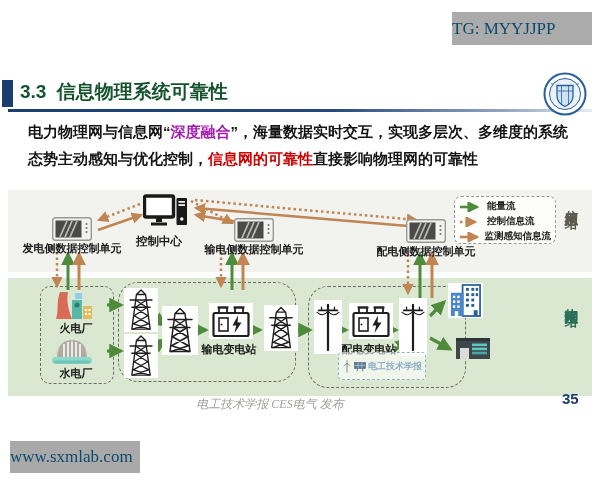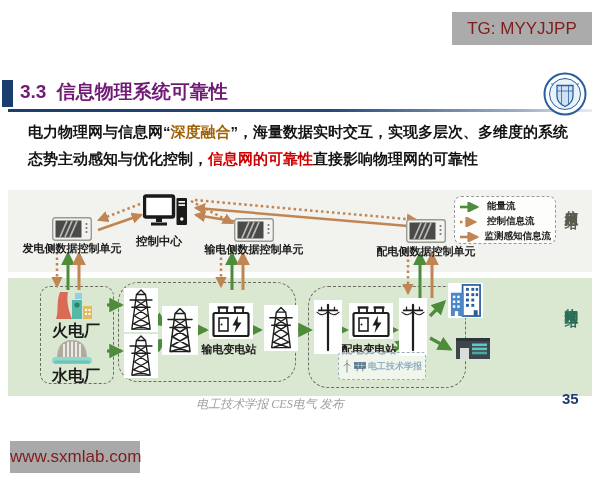--- a/index.html
+++ b/index.html
@@ -1,61 +1,61 @@
 <!DOCTYPE html>
 <html><head>
 <meta charset="utf-8">
 <style>
   html,body{margin:0;padding:0;background:#fff;}
   #page{position:relative;width:600px;height:480px;background:#fff;overflow:hidden;
         font-family:"Liberation Sans","DejaVu Sans",sans-serif;}
   .abs{position:absolute;}
-  .wm{background:#ababab;color:#7f1d1d;text-align:center;}
+  .wm{background:#ababab;color:#0c4a6e;font-family:Liberation Serif, serif;}
   .band{position:absolute;left:8px;width:584px;}
   .unit-label{position:absolute;width:124px;text-align:center;font-size:11px;font-weight:bold;color:#1a1a1a;line-height:12px;}
   .sub-label{position:absolute;width:66px;text-align:center;font-size:11px;font-weight:bold;color:#1a1a1a;}
-  .plant-label{position:absolute;width:68px;text-align:center;font-size:16px;font-weight:bold;color:#1a1a1a;}
+  .plant-label{position:absolute;width:68px;text-align:center;font-size:11px;font-weight:bold;color:#1a1a1a;}
   .vlabel{position:absolute;writing-mode:vertical-rl;text-orientation:upright;font-size:13.5px;font-weight:bold;letter-spacing:2px;}
   .dashbox{position:absolute;border:1.4px dashed #6a6a66;background:transparent;}
   .whitepatch{background:#fff;}
   .legend-row{display:flex;align-items:center;gap:4px;height:15px;}
   .legend-row span{font-size:9.5px;font-weight:bold;color:#1a1a1a;white-space:nowrap;text-align:right;}
   svg{display:block;}
   #overlay{position:absolute;left:0;top:0;pointer-events:none;z-index:2;}
   .icon{z-index:3;}
   .txt{z-index:3;}
 </style>
 </head>
 <body>
 
 <div id="page">
 
   <div class="abs wm" style="left:452px;top:12px;width:140px;height:33px;line-height:33px;font-size:17px;">TG: MYYJJPP</div>
 
   <div class="abs" style="left:2px;top:80px;width:11px;height:27px;background:#1c3e6e;"></div>
-  <div class="abs" style="left:20px;top:79px;font-size:19px;font-weight:bold;color:#701a75;white-space:nowrap;">
+  <div class="abs" style="left:20px;top:79px;font-size:19px;font-weight:bold;color:#14532d;white-space:nowrap;">
     <span>3.3</span>
     <span style="margin-left:5px;">信息物理系统可靠性</span>
   </div>
   <div class="abs" style="left:8px;top:109px;width:584px;height:2.5px;background:linear-gradient(90deg,#1c3e6e 0%,#24487c 55%,#9fb0c8 88%,#e8ecf2 100%);"></div>
 
   <div class="abs icon" style="left:543px;top:72px;">
     <svg width="44" height="44" viewBox="0 0 44 44">
       <circle cx="22" cy="22" r="20.5" fill="#fff" stroke="#2a5f9e" stroke-width="2"></circle>
       <circle cx="22" cy="22" r="15.5" fill="#eaf2fa" stroke="#2a5f9e" stroke-width="1"></circle>
       <path d="M14,13.5 H30 V24 Q30,31 22,34.5 Q14,31 14,24 Z" fill="#cfe2f4" stroke="#2a5f9e" stroke-width="1.3"></path>
       <path d="M14,19 H30 M18.5,13.5 V32.5 M25.5,13.5 V32.5" stroke="#2a5f9e" stroke-width="0.8" fill="none"></path>
       <circle cx="22" cy="6.5" r="0.8" fill="#2a5f9e"></circle>
       <circle cx="9" cy="12" r="0.8" fill="#2a5f9e"></circle>
       <circle cx="35" cy="12" r="0.8" fill="#2a5f9e"></circle>
     </svg>
   </div>
 
   <p class="abs txt" style="left:28px;top:118px;width:552px;margin:0;font-size:15px;line-height:27px;font-weight:bold;color:#141414;">
-    <span>电力物理网与信息网</span><span>“</span><span style="color:#a16207;">深度融合</span><span>”，</span><span>海量数据实时交互，实现多层次、多维度的系统态势主动感知与优化控制，</span><span style="color:#cc0000;">信息网的可靠性</span><span>直接影响物理网的可靠性</span>
+    <span>电力物理网与信息网</span><span>“</span><span style="color:#a21caf;">深度融合</span><span>”，</span><span>海量数据实时交互，实现多层次、多维度的系统态势主动感知与优化控制，</span><span style="color:#cc0000;">信息网的可靠性</span><span>直接影响物理网的可靠性</span>
   </p>
 
   <div class="band" style="top:190px;height:82px;background:#f2f2ef;"></div>
   <div class="band" style="top:278px;height:118px;background:#dbe8d1;"></div>
 
   <svg id="overlay" width="600" height="480" viewBox="0 0 600 480">
     <defs>
       <marker id="ao" viewBox="0 0 10 10" refX="8" refY="5" markerWidth="4.6" markerHeight="4.6" orient="auto">
           <path d="M0,0L10,5L0,10z" fill="#c08552"></path>
         </marker>

